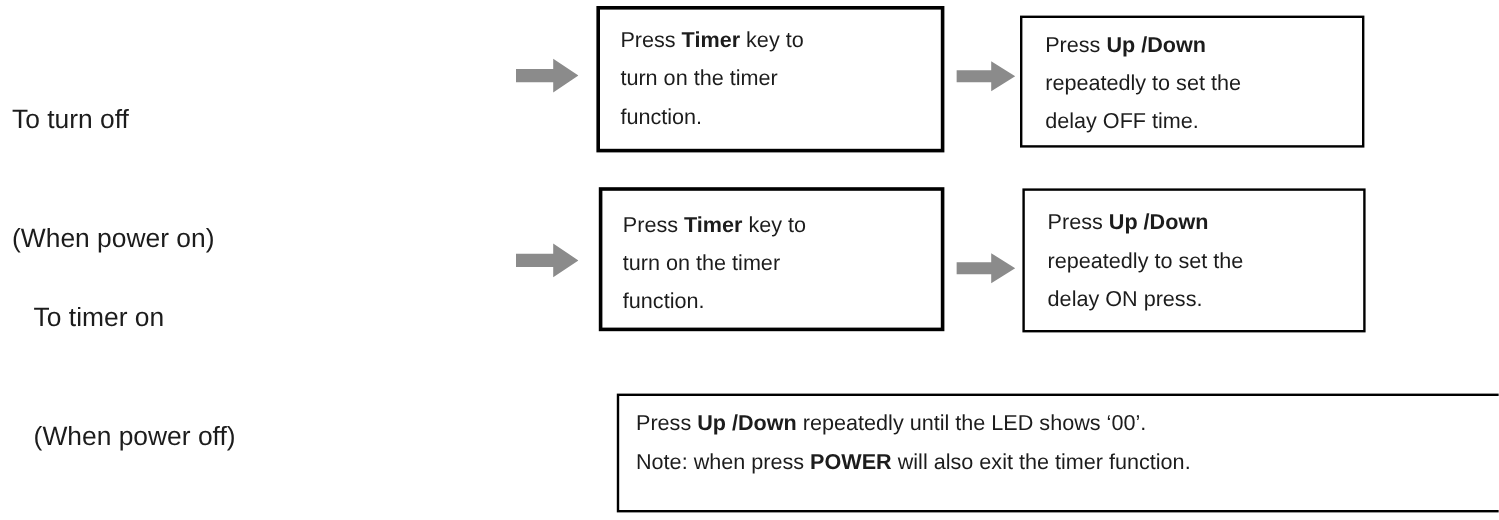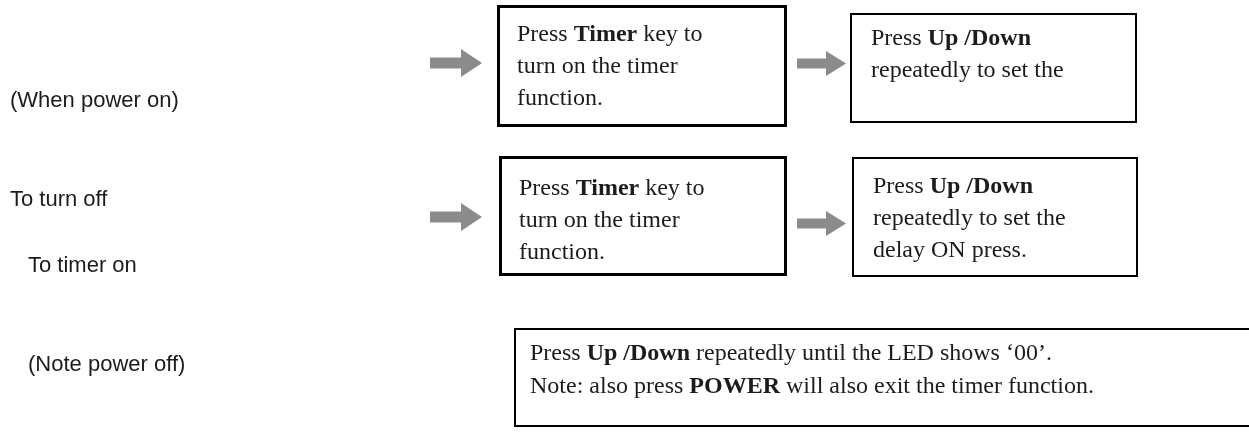--- a/index.html
+++ b/index.html
@@ -26,24 +26,23 @@
   }
   .arrow{
     position:absolute;
     color:var(--arrow);
     display:block;
   }
   .box{
     position:absolute;
     border:3px solid var(--box-border);
     background:var(--background);
-    font-size:24px;
+    font-size:18px;
     line-height:32px;
     color:var(--text);
-    font-family:Liberation Serif, serif;
   }
   .box--thin{border-width:2.5px;}
   .box .line{white-space:pre;}
   .box b{font-weight:700;}
   .box--r0s1{left:497px;top:5px;width:290px;height:122px;padding:9px 10px 0 17px;}
   .box--r0s2{left:850px;top:13px;width:287px;height:110px;padding:6px 8px 0 19px;}
   .box--r1s1{left:499px;top:156px;width:288px;height:120px;padding:12px 10px 0 17px;}
   .box--r1s2{left:852px;top:157px;width:286px;height:120px;padding:10px 8px 0 19px;}
   .box--note{left:514px;top:328px;width:868px;height:99px;padding:6px 10px 0 14px;line-height:33px;}
   .label--r0{left:10px;top:17px;}
@@ -53,46 +52,47 @@
   .arrow--r0b{left:797px;top:50px;}
   .arrow--r1a{left:430px;top:202px;}
   .arrow--r1b{left:797px;top:210px;}
 </style>
 </head>
 <body>
 
 <div class="canvas">
 
   <div class="label label--r0">
+    <div class="lbl-line">To turn off</div>
     <div class="lbl-line">(When power on)</div>
-    <div class="lbl-line">To turn off</div>
   </div>
 
   <svg class="arrow arrow--r0a" width="52" height="30" viewBox="0 0 52 30">
     <path d="M0 9.5 H31 V1 L52 15 L31 29 V20.5 H0 Z" fill="currentColor"></path>
   </svg>
 
   <div class="box box--r0s1">
     <div class="line"><span>Press </span><b>Timer</b><span> key to</span></div>
     <div class="line"><span>turn on the timer</span><b></b><span></span></div>
     <div class="line"><span>function.</span><b></b><span></span></div>
   </div>
 
   <svg class="arrow arrow--r0b" width="49" height="27" viewBox="0 0 49 27">
     <path d="M0 8.5 H29 V1 L49 13.5 L29 26 V18.5 H0 Z" fill="currentColor"></path>
   </svg>
 
   <div class="box box--thin box--r0s2">
     <div class="line"><span>Press </span><b>Up /Down</b><span></span></div>
     <div class="line"><span>repeatedly to set the</span><b></b><span></span></div>
+    <div class="line"><span>delay OFF time.</span><b></b><span></span></div>
   </div>
 
   <div class="label label--r1">
     <div class="lbl-line">To timer on</div>
-    <div class="lbl-line">(Note power off)</div>
+    <div class="lbl-line">(When power off)</div>
   </div>
 
   <svg class="arrow arrow--r1a" width="52" height="30" viewBox="0 0 52 30">
     <path d="M0 9.5 H31 V1 L52 15 L31 29 V20.5 H0 Z" fill="currentColor"></path>
   </svg>
 
   <div class="box box--r1s1">
     <div class="line"><span>Press </span><b>Timer</b><span> key to</span></div>
     <div class="line"><span>turn on the timer</span><b></b><span></span></div>
     <div class="line"><span>function.</span><b></b><span></span></div>
@@ -107,16 +107,16 @@
     <div class="line"><span>repeatedly to set the</span><b></b><span></span></div>
     <div class="line"><span>delay ON press.</span><b></b><span></span></div>
   </div>
 
   <div class="label label--r2">
     <div class="lbl-line">Cancel timer</div>
   </div>
 
   <div class="box box--thin box--note">
     <div class="line"><span>Press </span><b>Up /Down</b><span> repeatedly until the LED shows ‘00’.</span></div>
-    <div class="line"><span>Note: also press </span><b>POWER</b><span> will also exit the timer function.</span></div>
+    <div class="line"><span>Note: when press </span><b>POWER</b><span> will also exit the timer function.</span></div>
   </div>
 
 </div>
 
 </body></html>

